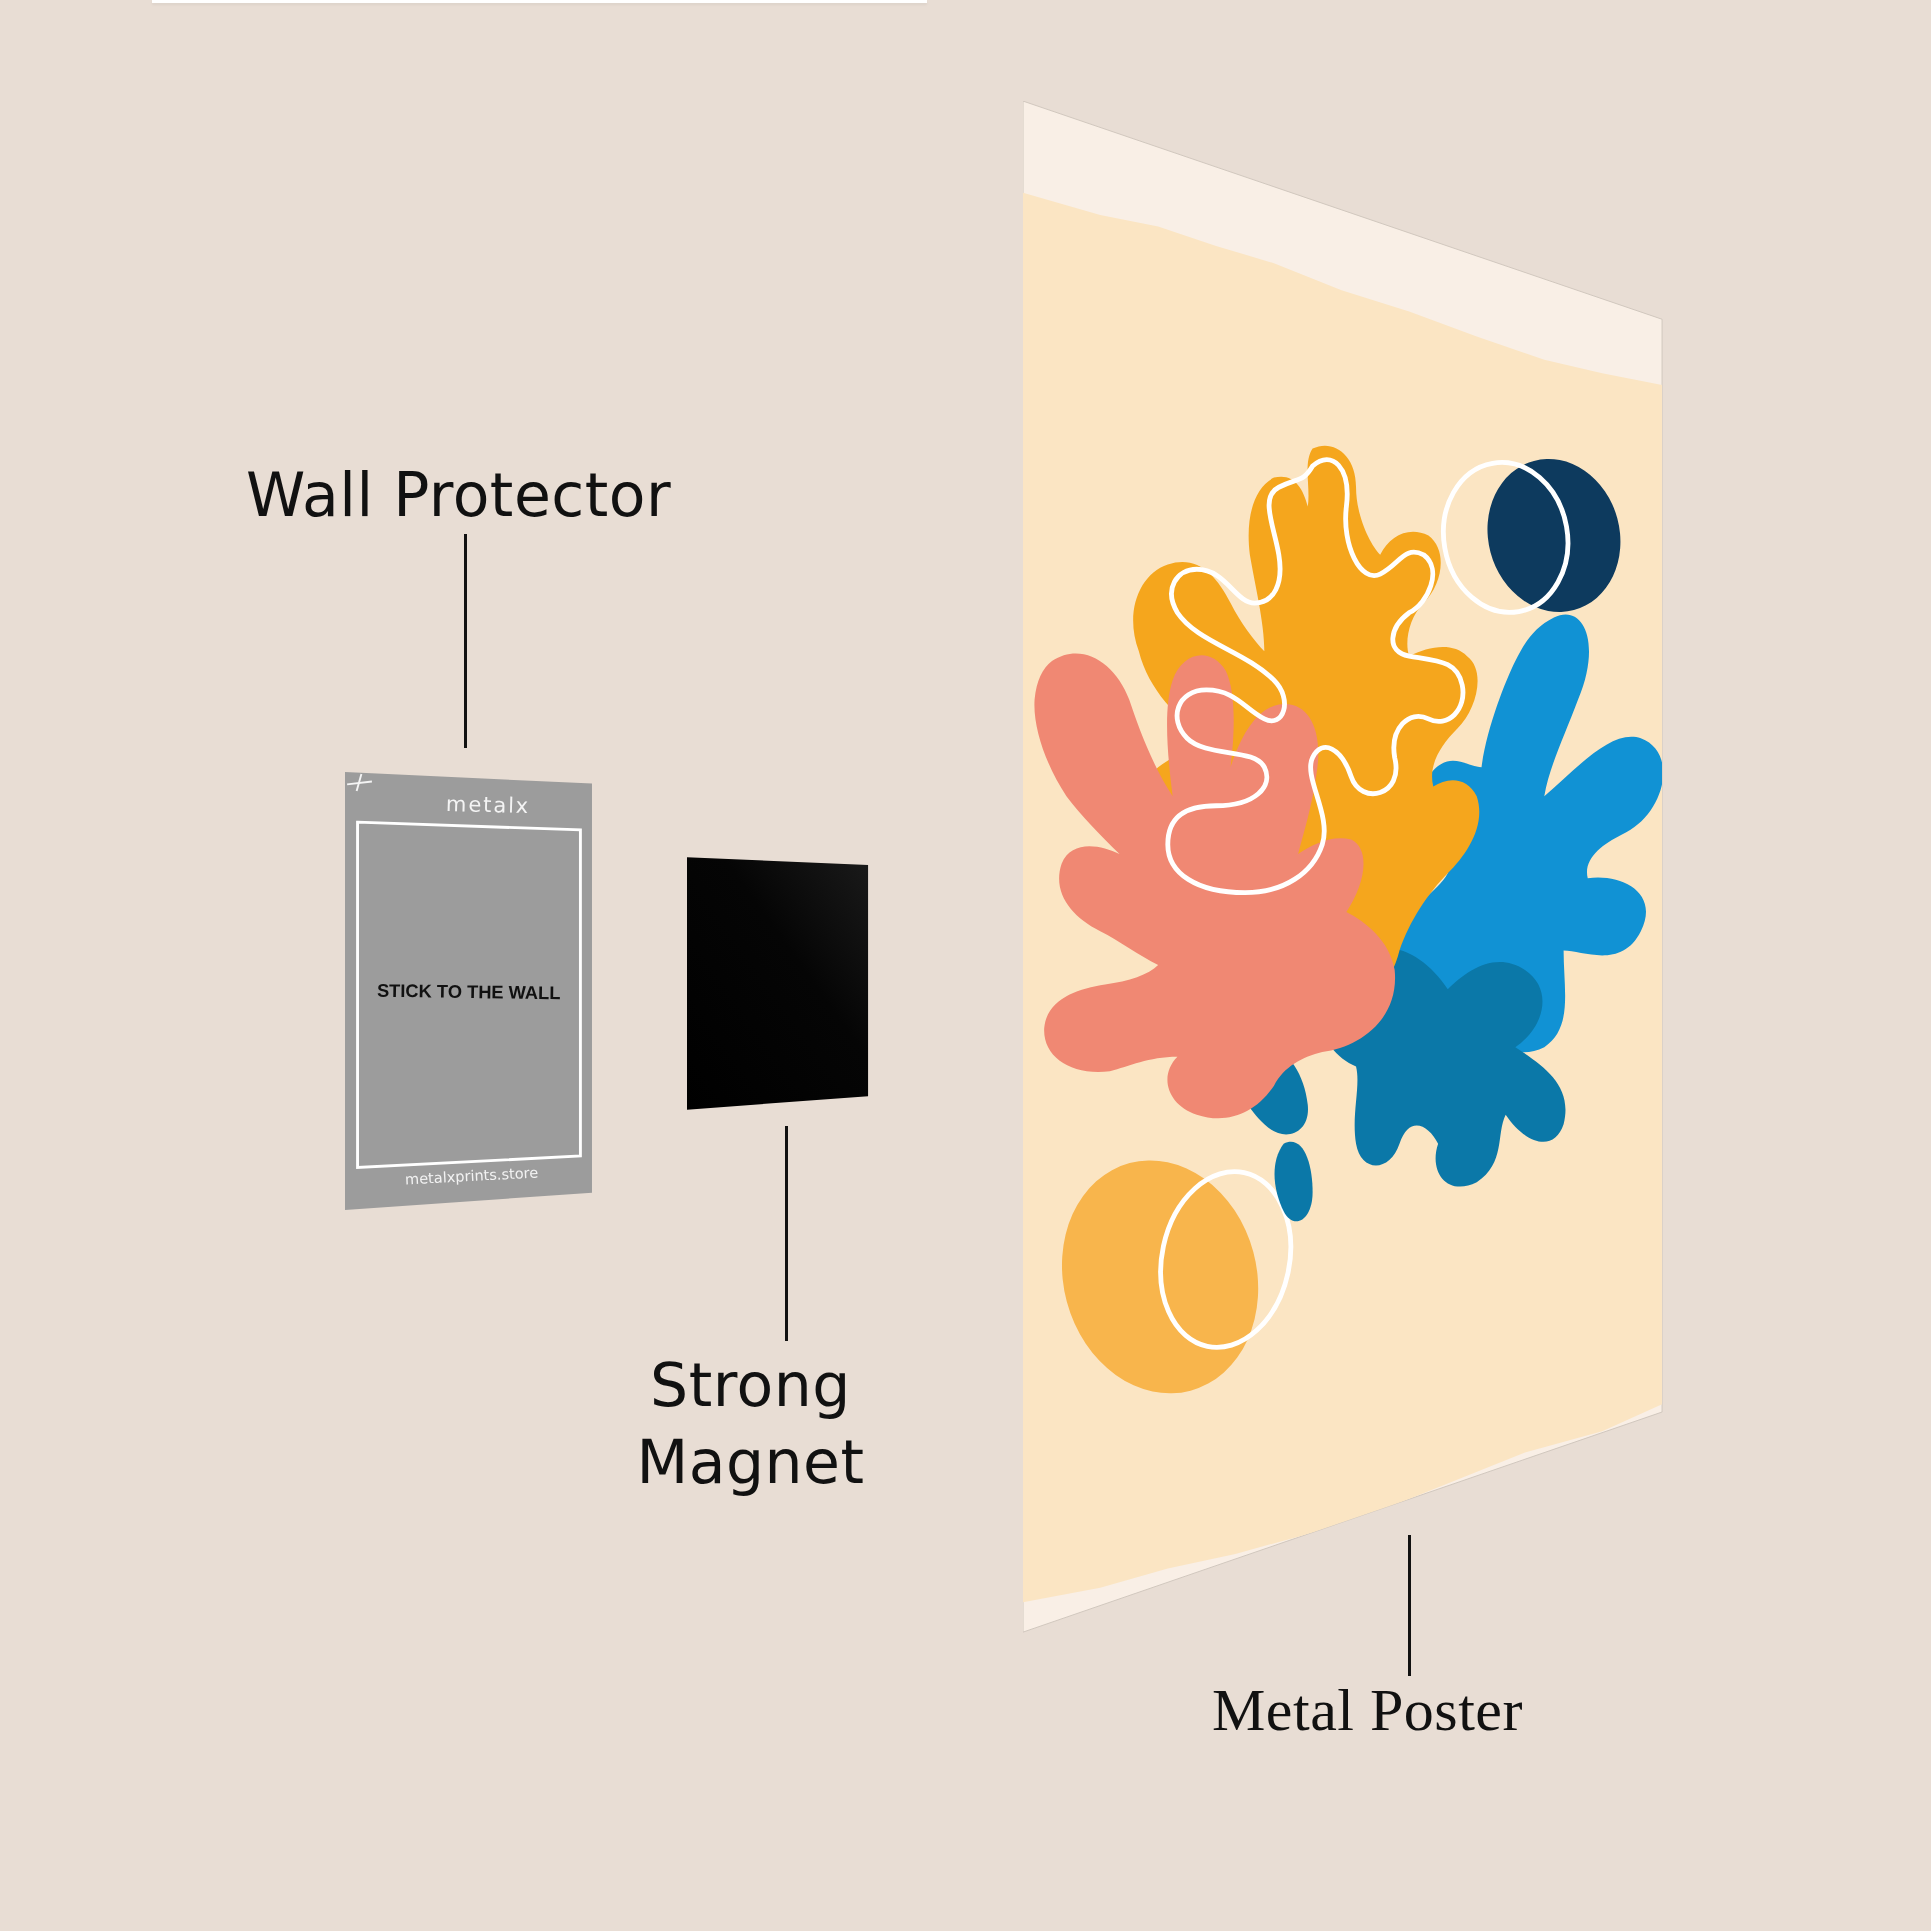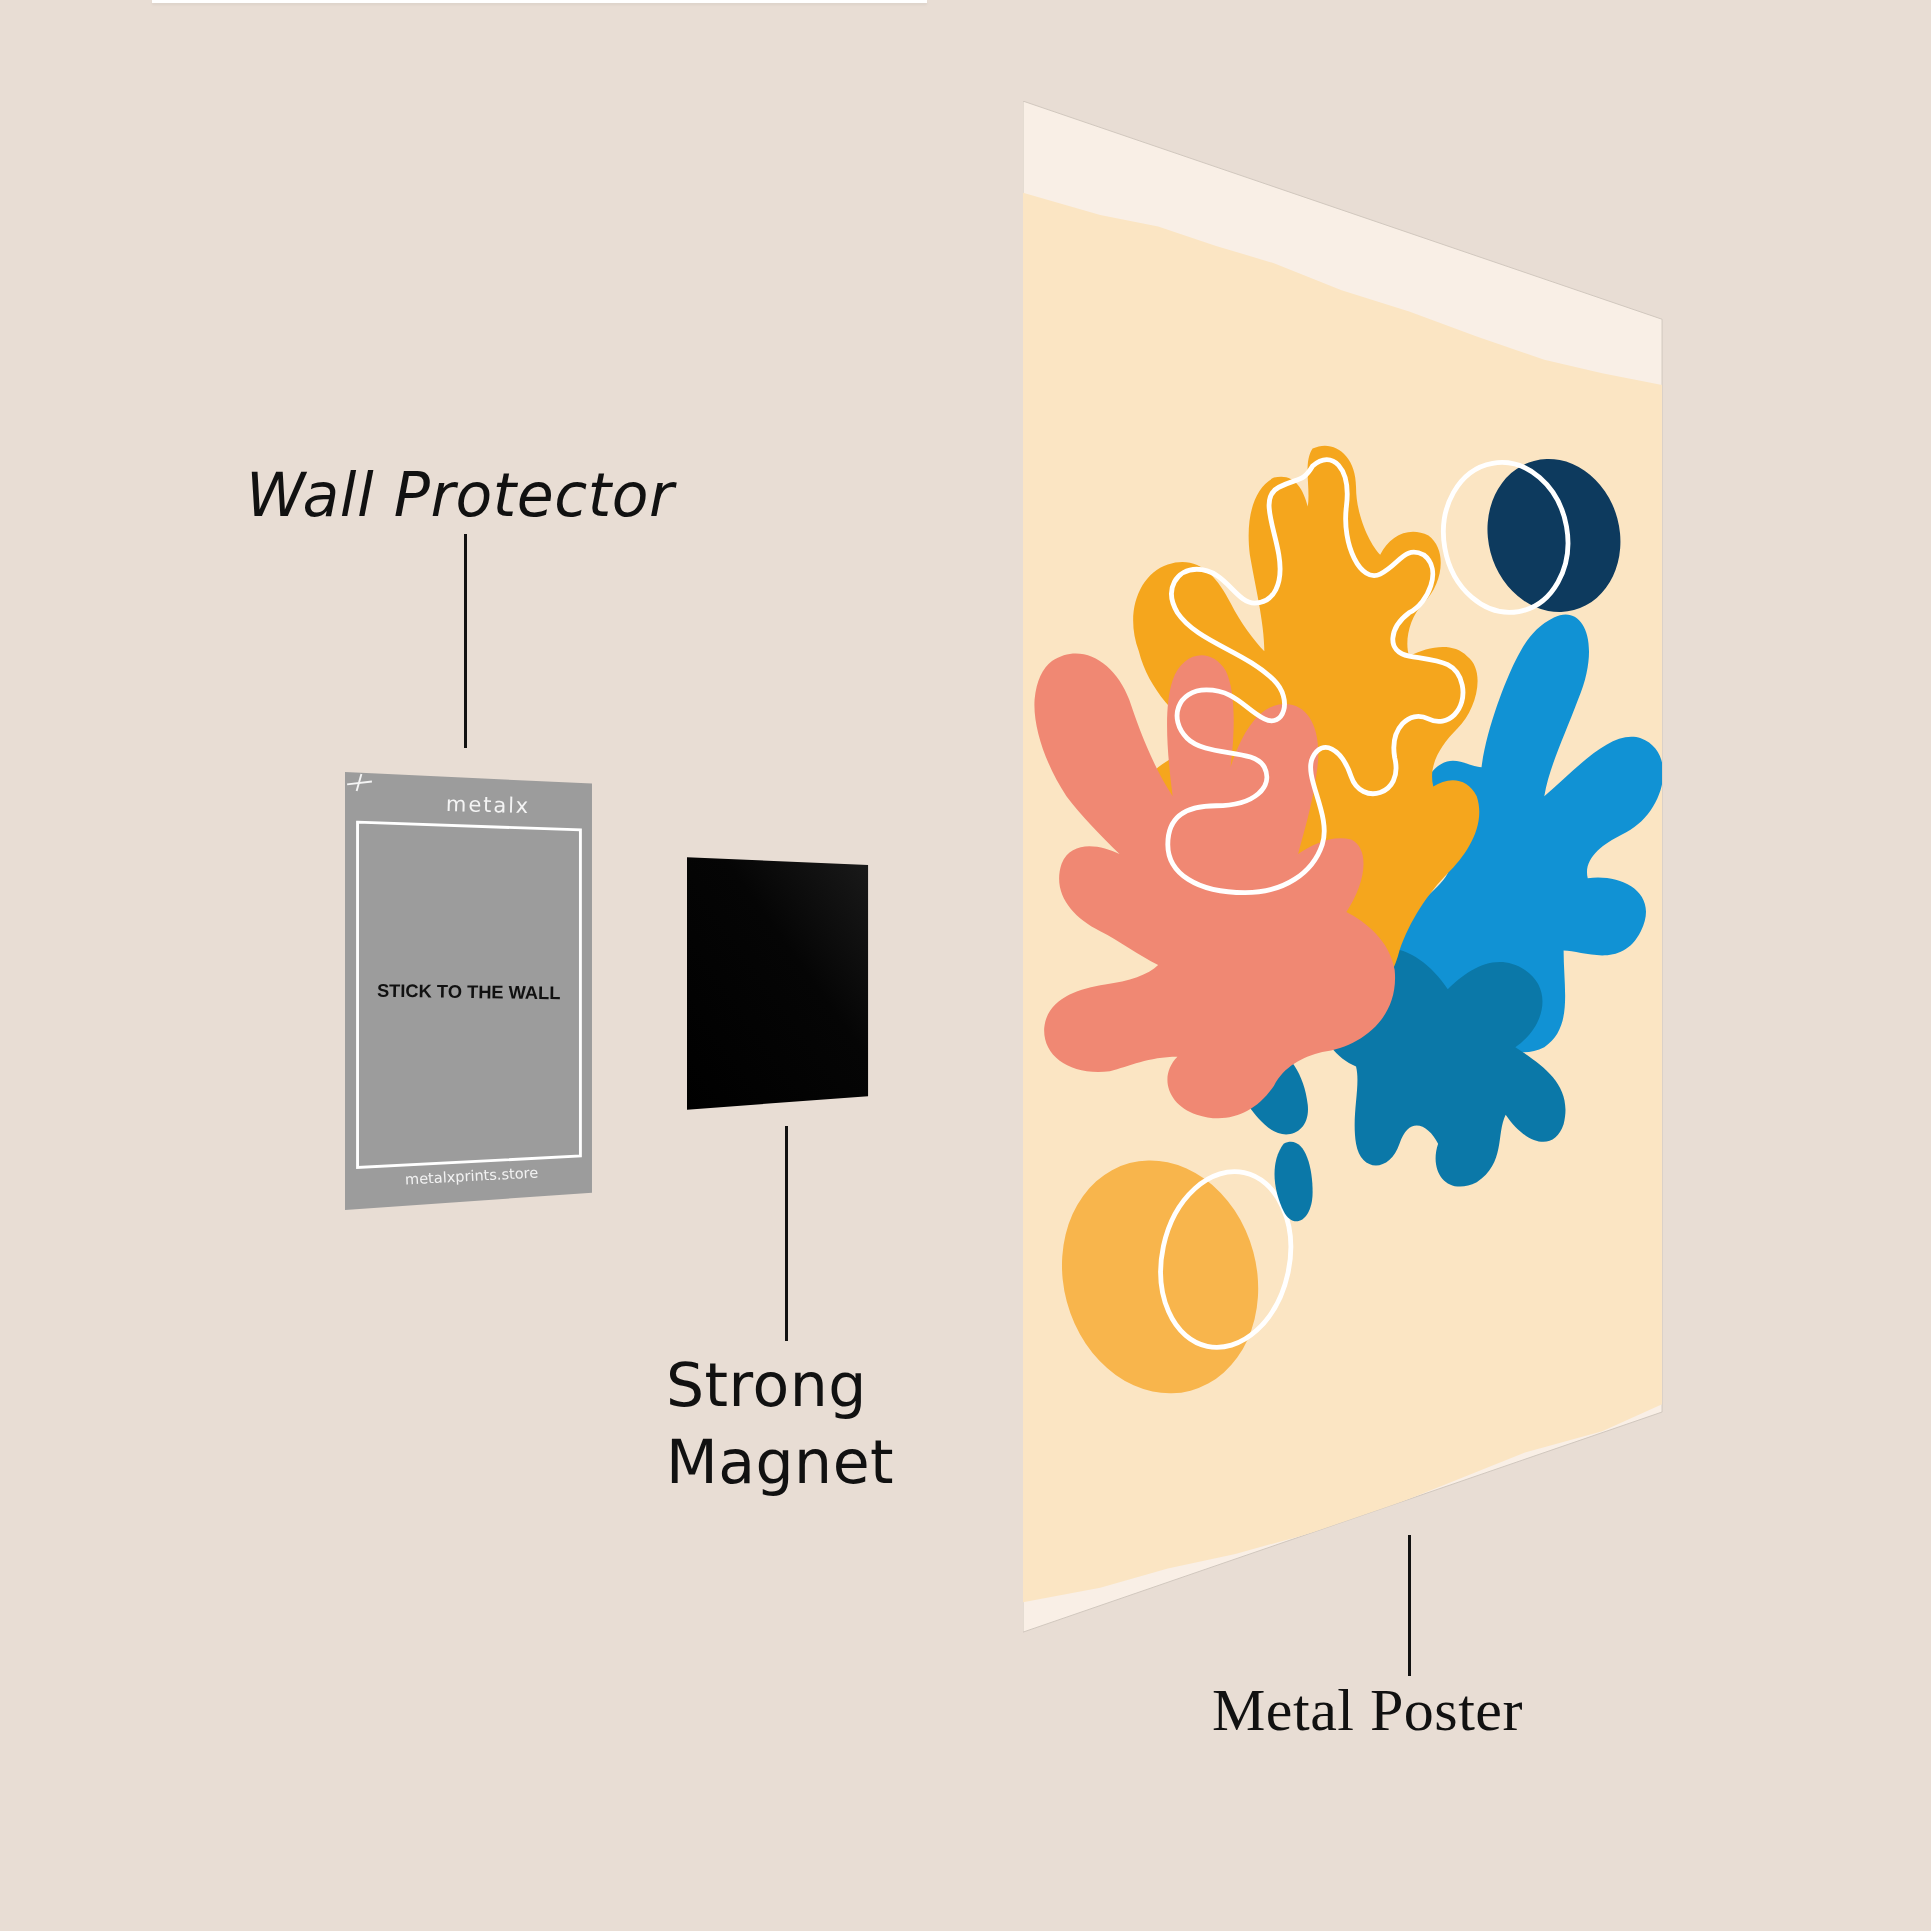--- a/index.html
+++ b/index.html
@@ -32,26 +32,26 @@
       font-family: "DejaVu Sans", sans-serif;
       font-weight: normal;
       letter-spacing: 0.5px;
       white-space: nowrap;
       line-height: 1;
     }
     .label-wall {
       left: 246px;
       top: 465px;
       font-size: 60px;
-      font-style: italic;
     }
     .label-magnet {
-      left: 666px;
+      left: 620px;
       top: 1347px;
       width: 261px;
+      text-align: center;
       font-size: 60px;
       line-height: 77px;
       white-space: normal;
     }
     .label-poster {
       left: 1212px;
       top: 1680px;
       font-size: 60px;
       font-family: Liberation Serif, serif;
     }

